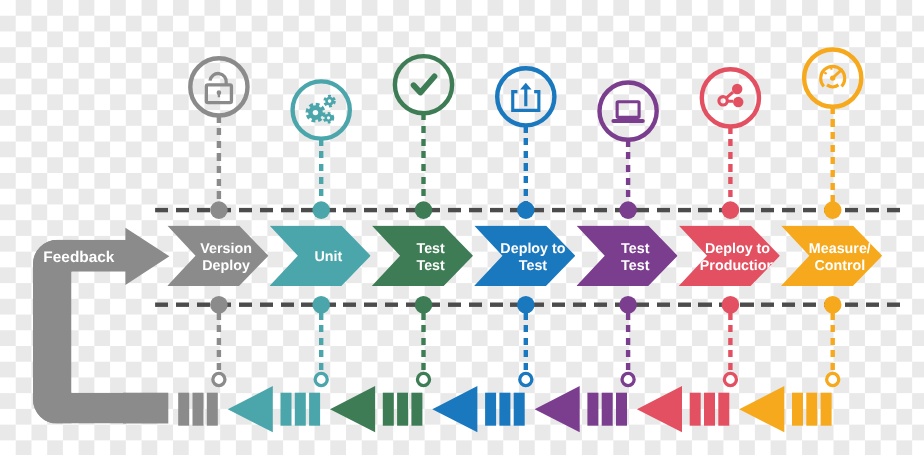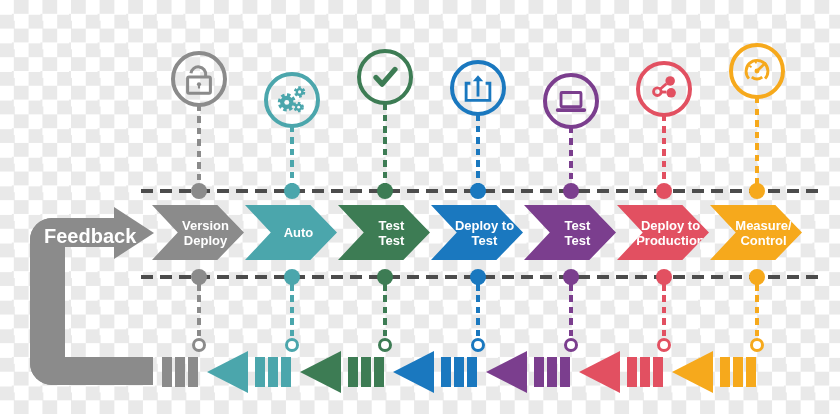--- a/index.html
+++ b/index.html
@@ -16,22 +16,22 @@
   .hline.top{top:189px}
   .hline.bottom{top:275px}
 
   
   .fb-loop{position:absolute;left:30px;top:218px;width:85px;height:167px;box-sizing:border-box;
     border-left:35px solid;border-top:29px solid;border-bottom:28px solid;border-right:0;
     border-color:currentColor;border-radius:22px 0 0 22px}
   .fb-head{position:absolute;left:114px;top:207px;width:0;height:0;
     border-top:26px solid transparent;border-bottom:26px solid transparent;border-left:40px solid currentColor}
   .fb-ext{position:absolute;left:112px;top:357px;width:41px;height:28px;background:currentColor}
-  .fb-label{position:absolute;left:44px;top:225px;width:88px;text-align:right;color:#fff;
-    font-weight:bold;font-size:20px}
+  .fb-label{position:absolute;left:16px;top:225px;width:88px;text-align:right;color:#fff;
+    font-weight:bold;font-size:14px}
 
   
   .stage{position:absolute;top:0;left:var(--x);width:0}
   .circle{position:absolute;left:-28px;top:calc(var(--iy) - 28px);width:56px;height:56px;
     box-sizing:border-box;border:4.5px solid currentColor;border-radius:50%;
     display:flex;align-items:center;justify-content:center}
   .circle svg{display:block}
   .vd{position:absolute;width:3.5px;left:-1.75px;
     background-image:repeating-linear-gradient(180deg, currentColor 0 6.5px, transparent 6.5px 11.5px)}
   .vd.up{top:calc(var(--iy) + 26px);height:calc(161px - var(--iy))}
@@ -108,21 +108,21 @@
           <circle r="3.8" fill="currentColor"></circle>
           <circle r="3.8" fill="none" stroke="currentColor" stroke-width="3.4" stroke-dasharray="2.2 2"></circle>
           <circle r="1.5" fill="#fafafa"></circle>
         </g>
       </svg>
     </div>
     <div class="vd up"></div>
     <div class="dot t"></div>
     <div class="chev">
       <div class="lbl">
-        <span>Auto</span>
+        <span>Unit</span>
         <span></span>
       </div>
     </div>
     <div class="dot b"></div>
     <div class="vd down"></div>
     <div class="ring"></div>
     <div class="head"></div>
     <div class="stripe st1"></div>
     <div class="stripe st2"></div>
     <div class="stripe st3"></div>

